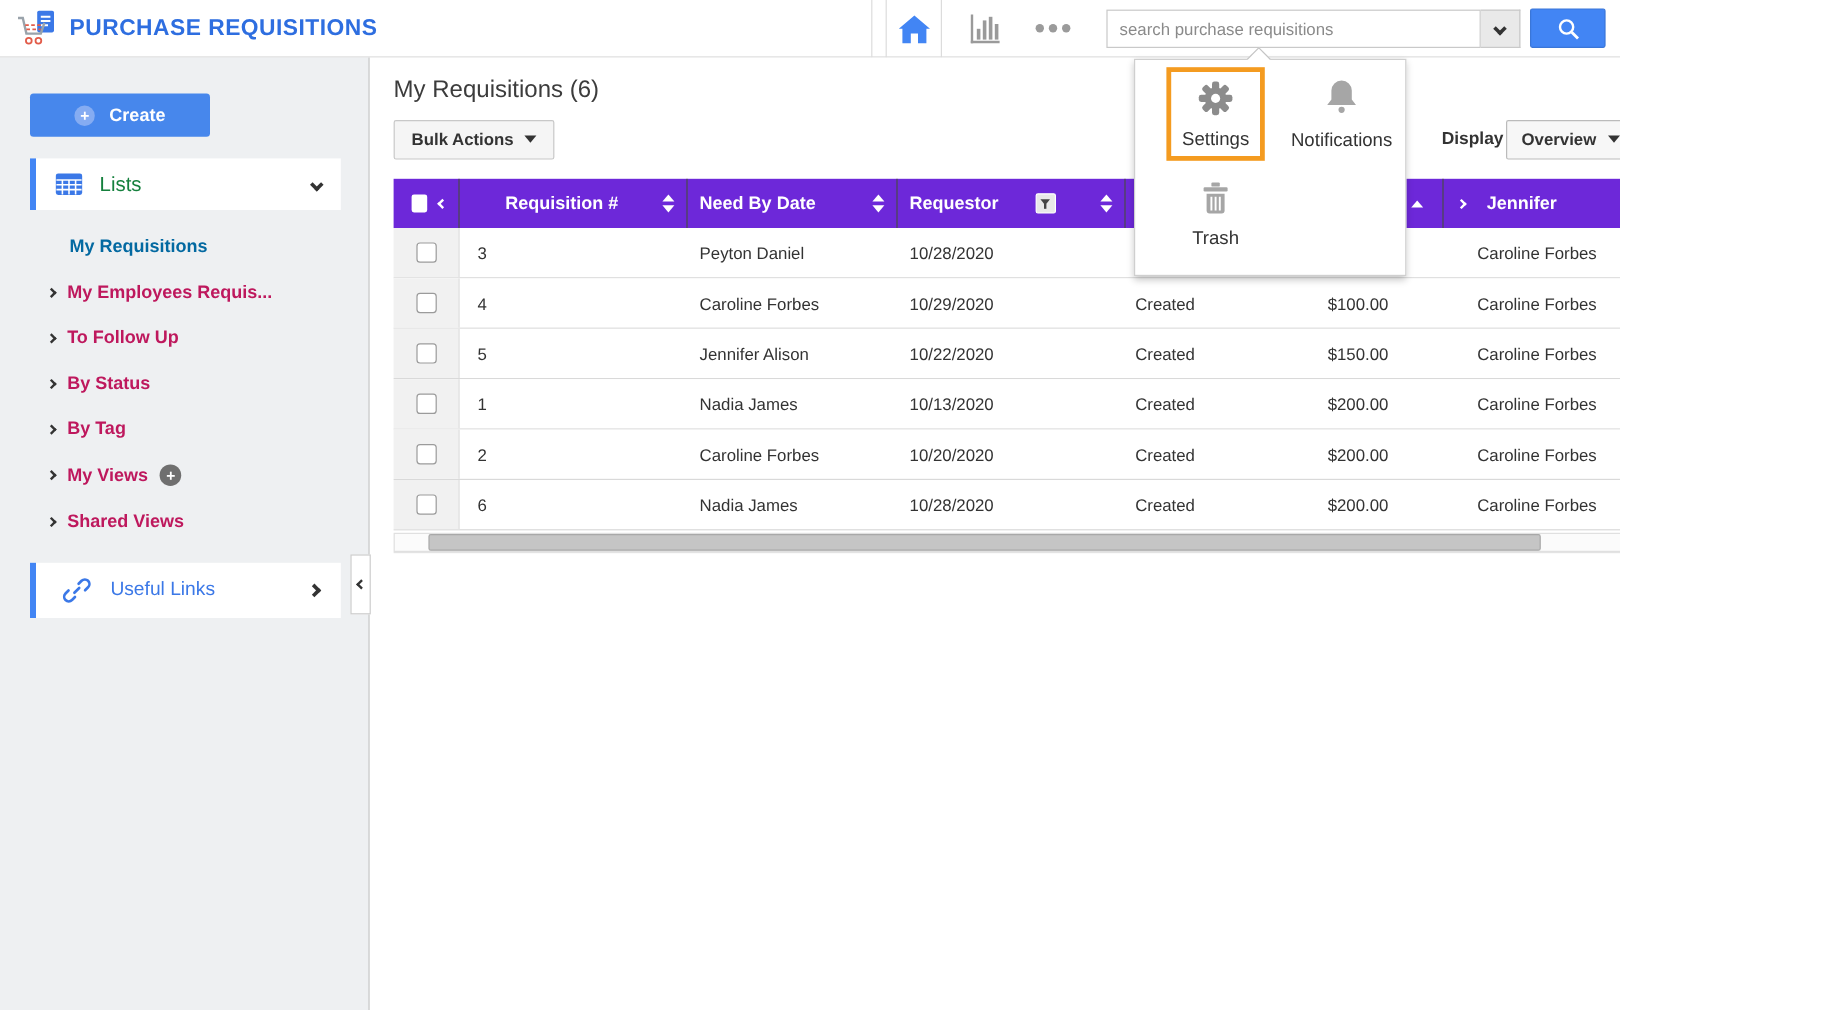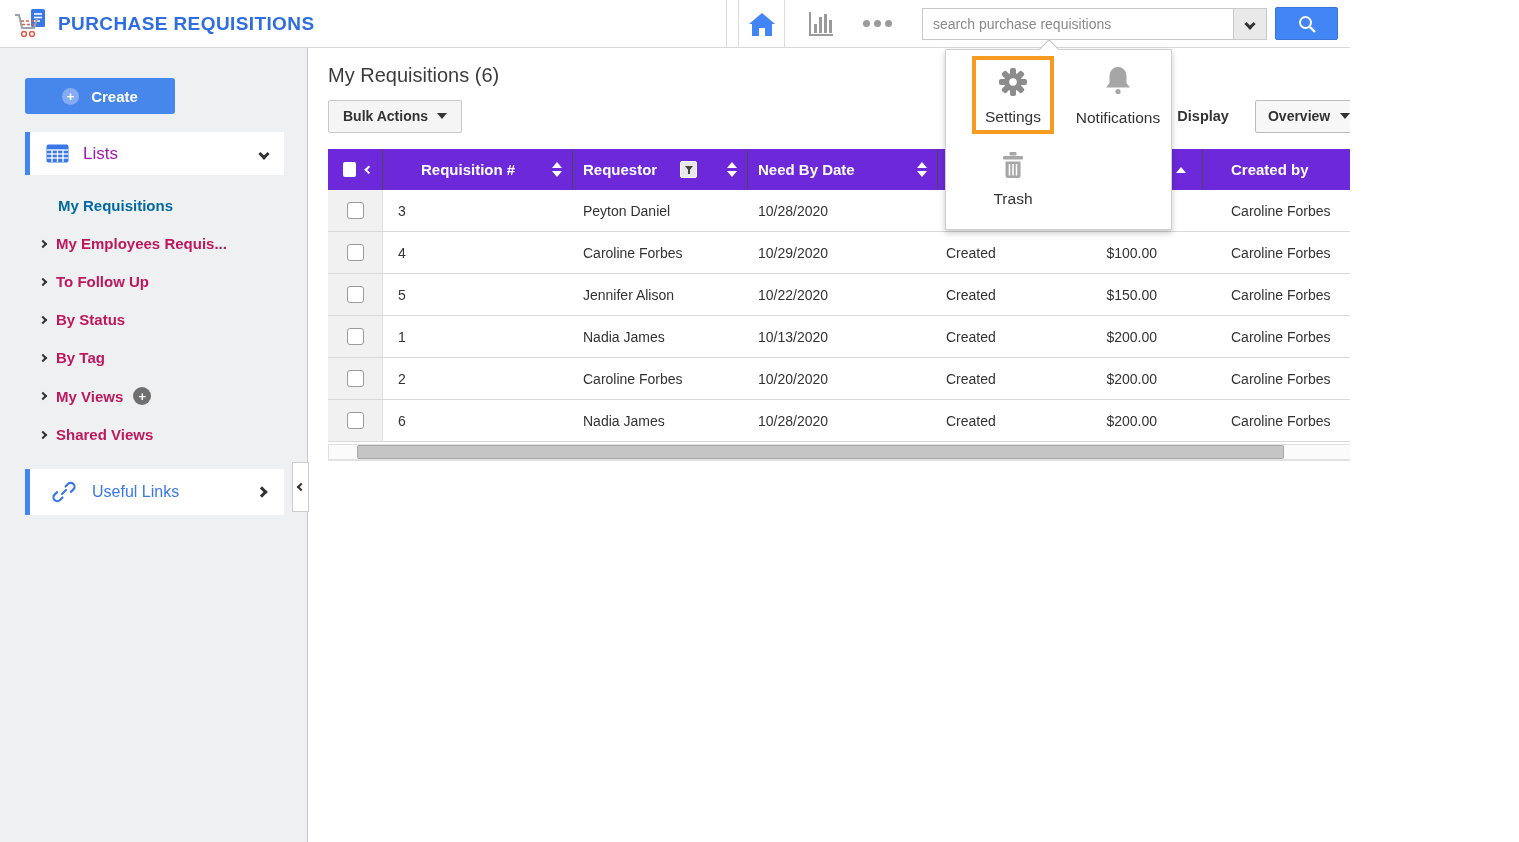--- a/index.html
+++ b/index.html
@@ -34,41 +34,41 @@
   .caret-down { display:inline-block; width:0; height:0; border-left:5px solid transparent; border-right:5px solid transparent; border-top:6px solid #333; }
 
   
   .layout { display:flex; height:794px; }
 
   
   .sidebar { position:relative; width:308px; min-width:308px; background:#eef0f2; border-right:1px solid #c9c9c9; padding-top:30px; }
   .create-btn { margin-left:25px; width:150px; height:36px; background:#4787ec; border:none; border-radius:3px; color:#fff; font-weight:bold; font-size:15px; display:flex; align-items:center; justify-content:center; gap:12px; cursor:pointer; font-family:inherit; }
   .plus-circle { width:17px; height:17px; border-radius:50%; background:#85acf2; color:#fff; font-size:13px; font-weight:bold; display:flex; align-items:center; justify-content:center; line-height:1; }
   .lists-card { margin-top:18px; margin-left:25px; width:259px; height:43px; background:#fff; border-left:5px solid #4285f4; display:flex; align-items:center; cursor:pointer; }
-  .lists-card .lbl { margin-left:14px; font-size:17px; color:#a21caf; }
+  .lists-card .lbl { margin-left:14px; font-size:17px; color:#15803d; }
   .lists-card .icon { margin-left:16px; display:flex; }
   .lists-card .chev { margin-left:auto; margin-right:16px; }
   .side-selected { margin:22px 0 0 58px; font-size:15px; font-weight:bold; color:#0369a1; cursor:pointer; }
   .side-items { margin-top:9px; }
   .side-item { display:flex; align-items:center; padding-left:40px; margin-top:21px; cursor:pointer; }
   .side-item .lbl { margin-left:10px; font-size:15px; font-weight:bold; color:#be185d; }
   .add-circle { margin-left:10px; width:18px; height:18px; border-radius:50%; background:#6f6f6f; color:#fff; font-size:13px; font-weight:bold; display:flex; align-items:center; justify-content:center; line-height:1; cursor:pointer; }
   .useful-card { margin-top:26px; margin-left:25px; width:259px; height:46px; background:#fff; border-left:5px solid #4285f4; display:flex; align-items:center; cursor:pointer; }
   .useful-card .lbl { margin-left:16px; font-size:16px; color:#3b78e7; }
   .useful-card .icon { margin-left:22px; display:flex; }
   .useful-card .chev { margin-left:auto; margin-right:18px; }
   .collapse-handle { position:absolute; left:292px; top:414px; width:17px; height:50px; background:#fff; border:1px solid #ccc; display:flex; align-items:center; justify-content:center; cursor:pointer; z-index:3; }
 
   
   .main { flex:1; background:#fff; padding:14px 0 0 20px; }
   .page-title { font-size:20px; font-weight:400; color:#3c3c3c; margin-top:2px; }
   .toolbar-row { display:flex; align-items:center; margin-top:12px; width:1189px; }
   .bulk-btn { height:33px; padding:0 14px; background:#f5f5f5; border:1px solid #c8c8c8; border-radius:2px; font-size:14px; font-weight:bold; color:#333; display:flex; align-items:center; gap:9px; cursor:pointer; font-family:inherit; }
   .display-group { margin-left:auto; display:flex; align-items:center; }
-  .display-lbl { font-size:14.5px; font-weight:bold; color:#333; margin-right:26px; }
+  .display-lbl { font-size:14.5px; font-weight:bold; color:#333; margin-right:2px; }
   .overview-btn { height:33px; padding:0 12px; background:#f7f7f7; border:1px solid #bbb; border-radius:2px; font-size:14px; font-weight:bold; color:#333; display:flex; align-items:center; gap:10px; cursor:pointer; font-family:inherit; }
   .range-txt { font-size:13.5px; color:#444; margin:0 10px 0 8px; }
   .pager { display:flex; }
   .pager-btn { width:45px; height:34px; background:#fcfcfc; border:1px solid #cfcfcf; display:flex; align-items:center; justify-content:center; cursor:pointer; }
   .pager-btn + .pager-btn { border-left:none; }
 
   
   .table { margin-top:16px; width:1189px; }
   .thead, .tr { display:grid; grid-template-columns:55px 190px 175px 190px 100px 165px 195px 1fr; }
   .thead { height:41px; background:#6d28d9; color:#fff; font-size:15px; font-weight:bold; align-items:center; }
@@ -298,48 +298,45 @@
             <span class="chev left small white"></span>
           </div>
           <div class="th" style="justify-content:center;">
             <span style="margin:0 auto 0 28px;">Requisition #</span>
             <span class="sortstack">
                 <span class="tri-up"></span>
                 <span class="tri-down"></span>
               </span>
           </div>
           <div class="th">
+            <span>Need By Date</span>
+            <span class="sortstack">
+                <span class="tri-up"></span>
+                <span class="tri-down"></span>
+              </span>
+          </div>
+          <div class="th">
             <span>Requestor</span>
             <span class="filter-box">
                 <span class="funnel-top"></span>
                 <span class="funnel-stem"></span>
               </span>
             <span class="sortstack">
                 <span class="tri-up"></span>
                 <span class="tri-down"></span>
               </span>
           </div>
           <div class="th">
-            <span>Need By Date</span>
-            <span class="sortstack">
-                <span class="tri-up"></span>
-                <span class="tri-down"></span>
-              </span>
-          </div>
-          <div class="th">
             <span></span>
           </div>
           <div class="th">
             <span></span>
             <span class="sortstack" style="margin-right:6px;">
                 <span class="tri-up"></span>
               </span>
-          </div>
-          <div class="th createdby-th" style="padding-left:28px;">
-            <span>Created by</span>
           </div>
           <div class="th actions-th">
             <span class="chev right small white"></span>
             <span style="margin-left:8px;">Jennifer</span>
           </div>
         </div>
         <div>
   <div class="tr">
     <div class="td c-select">
                 <span class="row-cb"></span>

